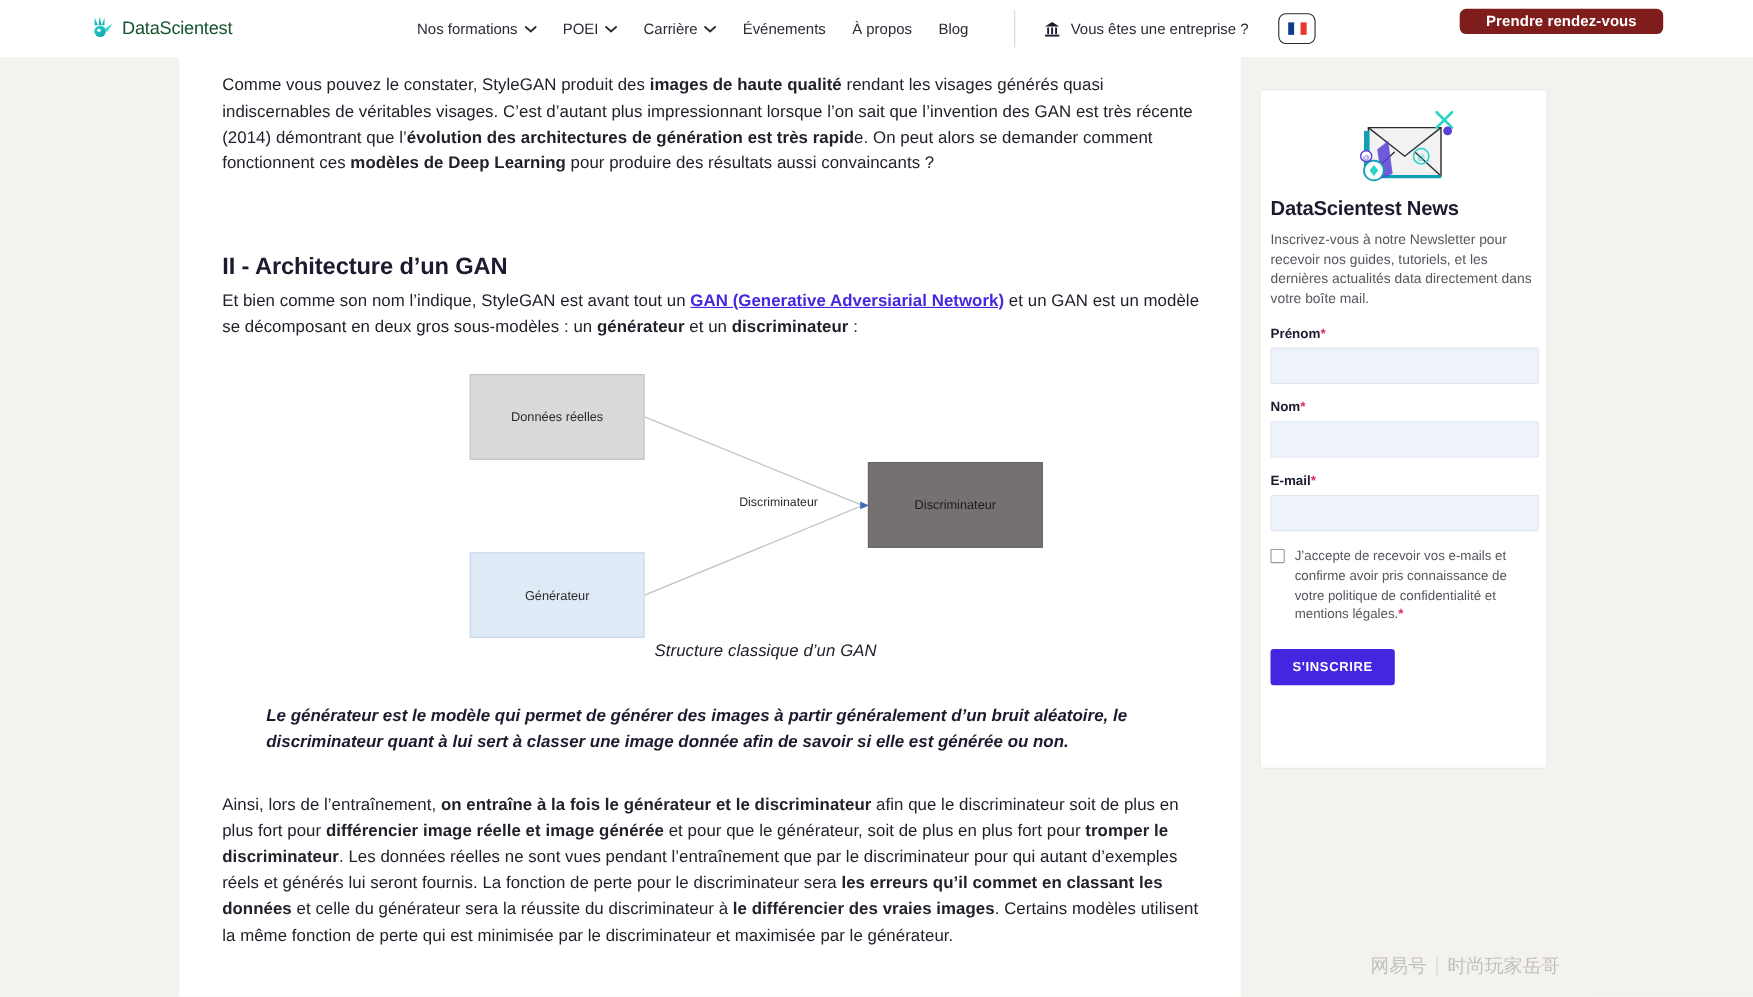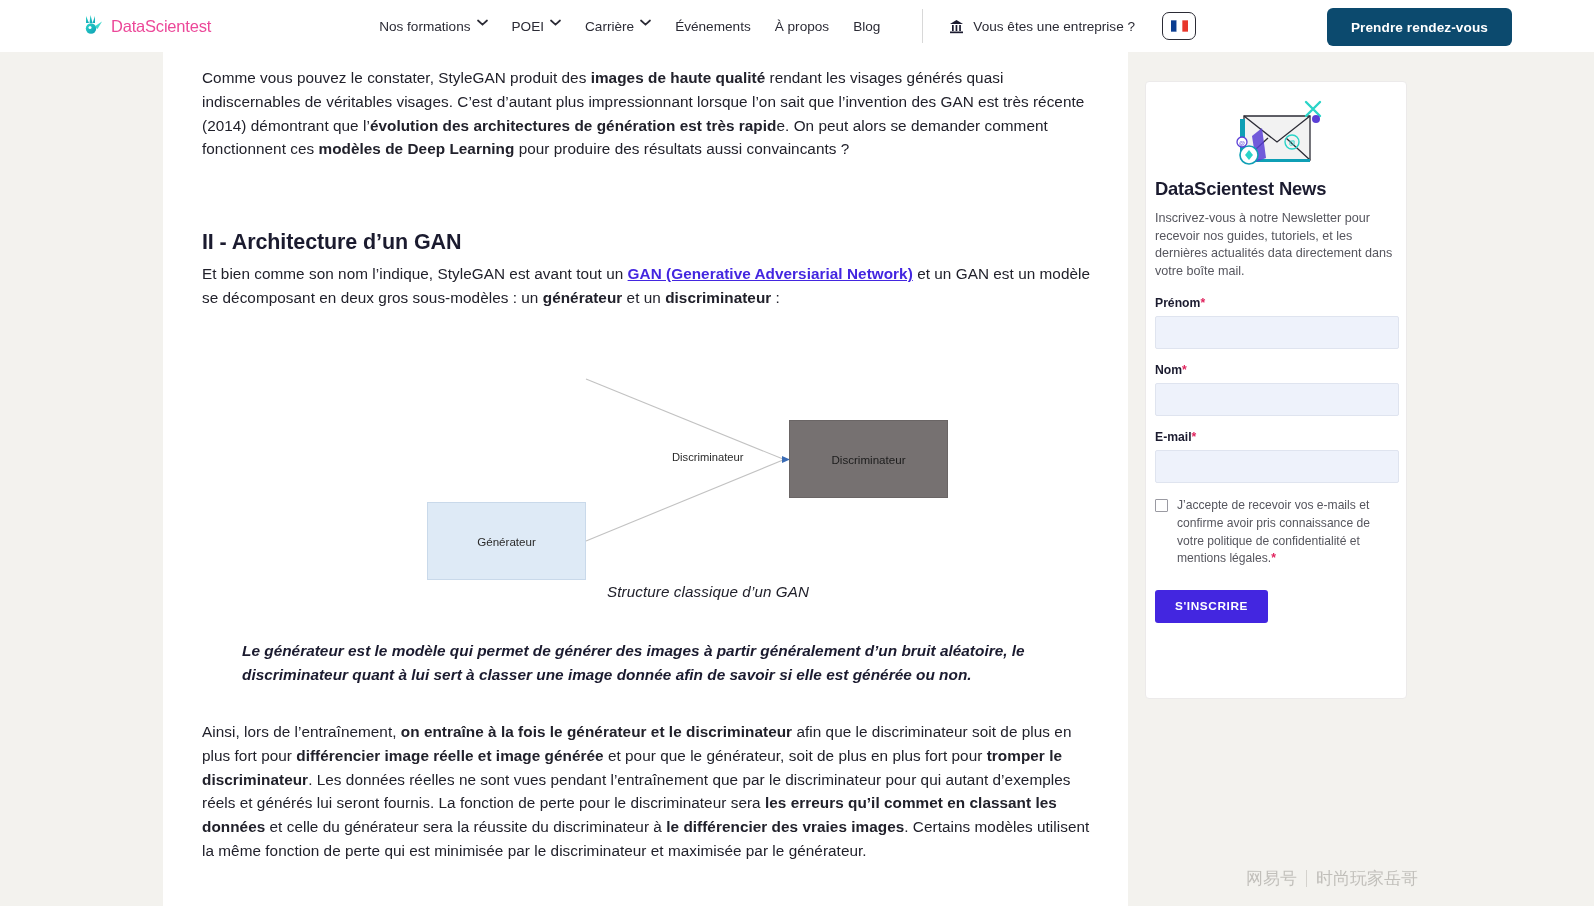--- a/index.html
+++ b/index.html
@@ -19,30 +19,30 @@
     background: #ffffff;
     display: flex; align-items: center;
     z-index: 50;
   }
   .logo-wrap {
     display: flex; align-items: center;
     margin-left: 82px; gap: 7px;
   }
   .logo-mark { width: 22px; height: 24px; display: block; }
   .logo-text {
-    font-size: 16.5px; color: #ec4899; letter-spacing: -0.2px;
+    font-size: 16.5px; color: #14532d; letter-spacing: -0.2px;
     font-weight: 400;
   }
   .main-nav {
     display: flex; align-items: center;
     margin-left: 156px; gap: 0;
     font-size: 13.6px; color: #2b2b35;
   }
   .nav-item {
-    display: flex; align-items: flex-start; gap: 6px;
+    display: flex; align-items: center; gap: 6px;
     padding: 0 12px; cursor: pointer; white-space: nowrap;
   }
   .chev { width: 11px; height: 7px; display: block; flex: none; }
   .header-divider {
     width: 1px; height: 34px; background: #d8d8d8;
     margin-left: 30px; margin-right: 0;
   }
   .enterprise-link {
     display: flex; align-items: center; gap: 9px;
     margin-left: 26px; font-size: 13.6px; color: #2b2b35;
@@ -51,22 +51,22 @@
   .bank-icon { width: 15px; height: 15px; display: block; }
   .lang-btn {
     margin-left: 27px; width: 34px; height: 28px;
     border: 1.4px solid #2b2b35; border-radius: 7px;
     display: flex; align-items: center; justify-content: center;
     cursor: pointer; background: #fff;
   }
   .flag { width: 17px; height: 12px; display: block; }
   .cta-btn {
     position: absolute; right: 82px; top: 8px;
-    height: 38px; padding: 0 24px;
-    background: #0c4a6e; color: #ffffff;
+    height: 23px; padding: 0 24px;
+    background: #7f1d1d; color: #ffffff;
     border: none; border-radius: 6px;
     font-size: 13.6px; font-weight: bold;
     font-family: "Liberation Sans", sans-serif;
     cursor: pointer; letter-spacing: 0.1px;
   }
 
   
   .page {
     position: absolute; top: 52px; left: 0;
     width: 1444px; height: 854px;
@@ -126,21 +126,21 @@
   }
   .dbox-disc {
     left: 547px; top: 90px; width: 159px; height: 78px;
     background: #767171; border: 1px solid #6a6565; color: #1c1c1c;
   }
   .edge-label {
     position: absolute; left: 430px; top: 121px;
     font-size: 11.2px; color: #2a2a2a;
   }
   .figcaption {
-    position: absolute; top: 253px; left: 16px; width: 900px;
+    position: absolute; top: 253px; left: 4px; width: 900px;
     text-align: center;
     font-size: 15.2px; font-style: italic; color: #21212b;
     letter-spacing: 0.1px;
   }
 
   
   .quote {
     position: absolute; top: 572px; left: 40px; width: 830px;
     font-size: 15.4px; line-height: 23.8px;
     font-style: italic; font-weight: bold; color: #1b1b2f;
@@ -316,20 +316,23 @@
         <div class="diagram">
           <svg width="900" height="250">
 
             <line x1="344" y1="49" x2="541" y2="129" stroke="#c2c2c2" stroke-width="1.1"></line>
 
             <line x1="344" y1="211" x2="541" y2="130" stroke="#c2c2c2" stroke-width="1.1"></line>
 
             <path d="M540 126 L548 129.5 L540 133 Z" fill="#3b6cb5"></path>
           </svg>
 
+          <div class="dbox dbox-real">
+            <span>Données réelles</span>
+          </div>
           <div class="dbox dbox-gen">
             <span>Générateur</span>
           </div>
           <div class="dbox dbox-disc">
             <span>Discriminateur</span>
           </div>
           <div class="edge-label">Discriminateur</div>
         </div>
         <figcaption class="figcaption">Structure classique d’un GAN</figcaption>
       </figure>

